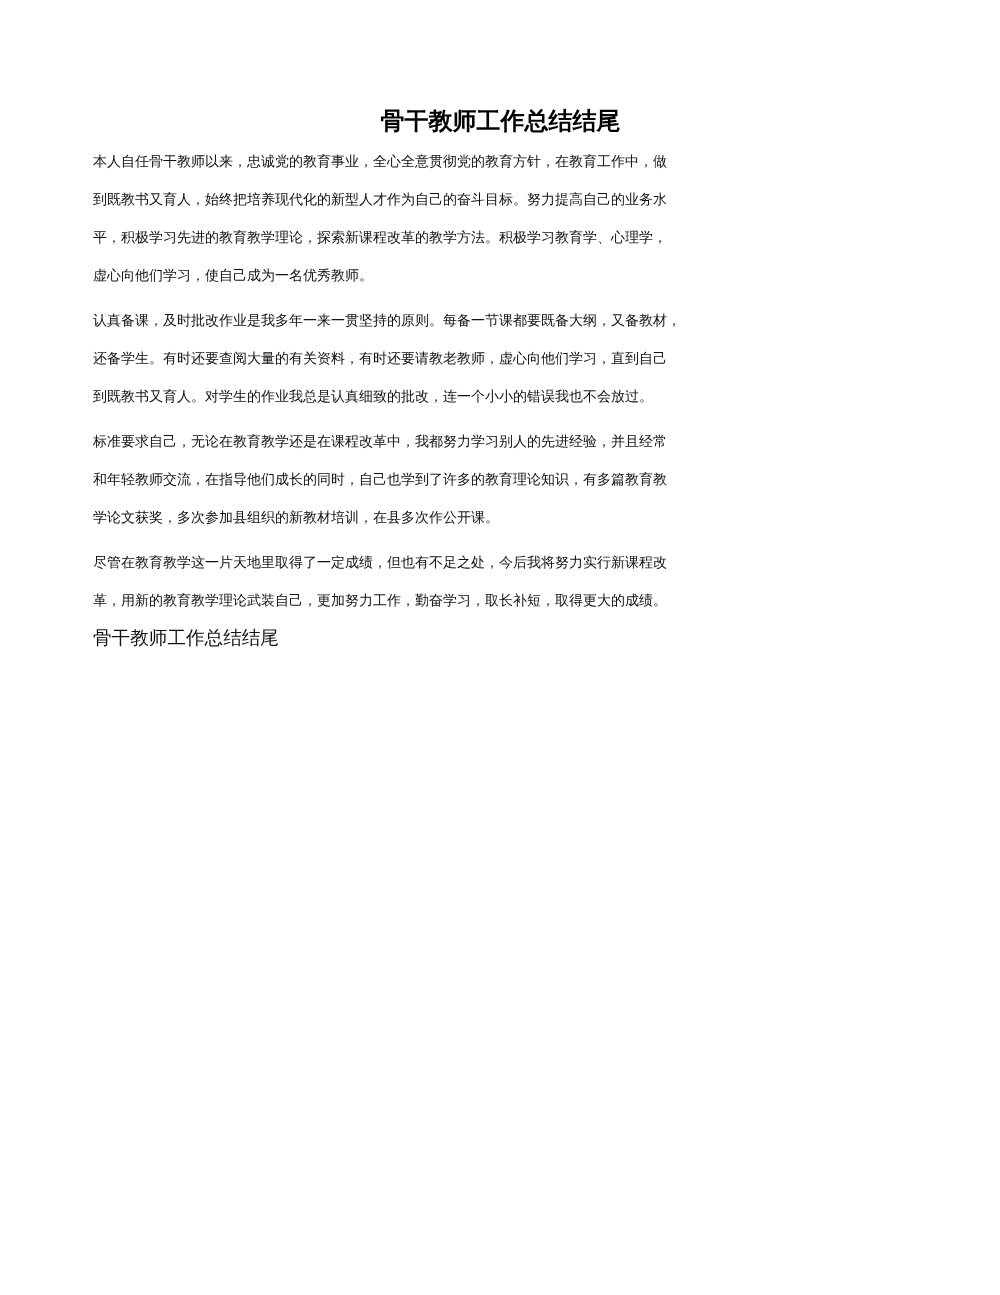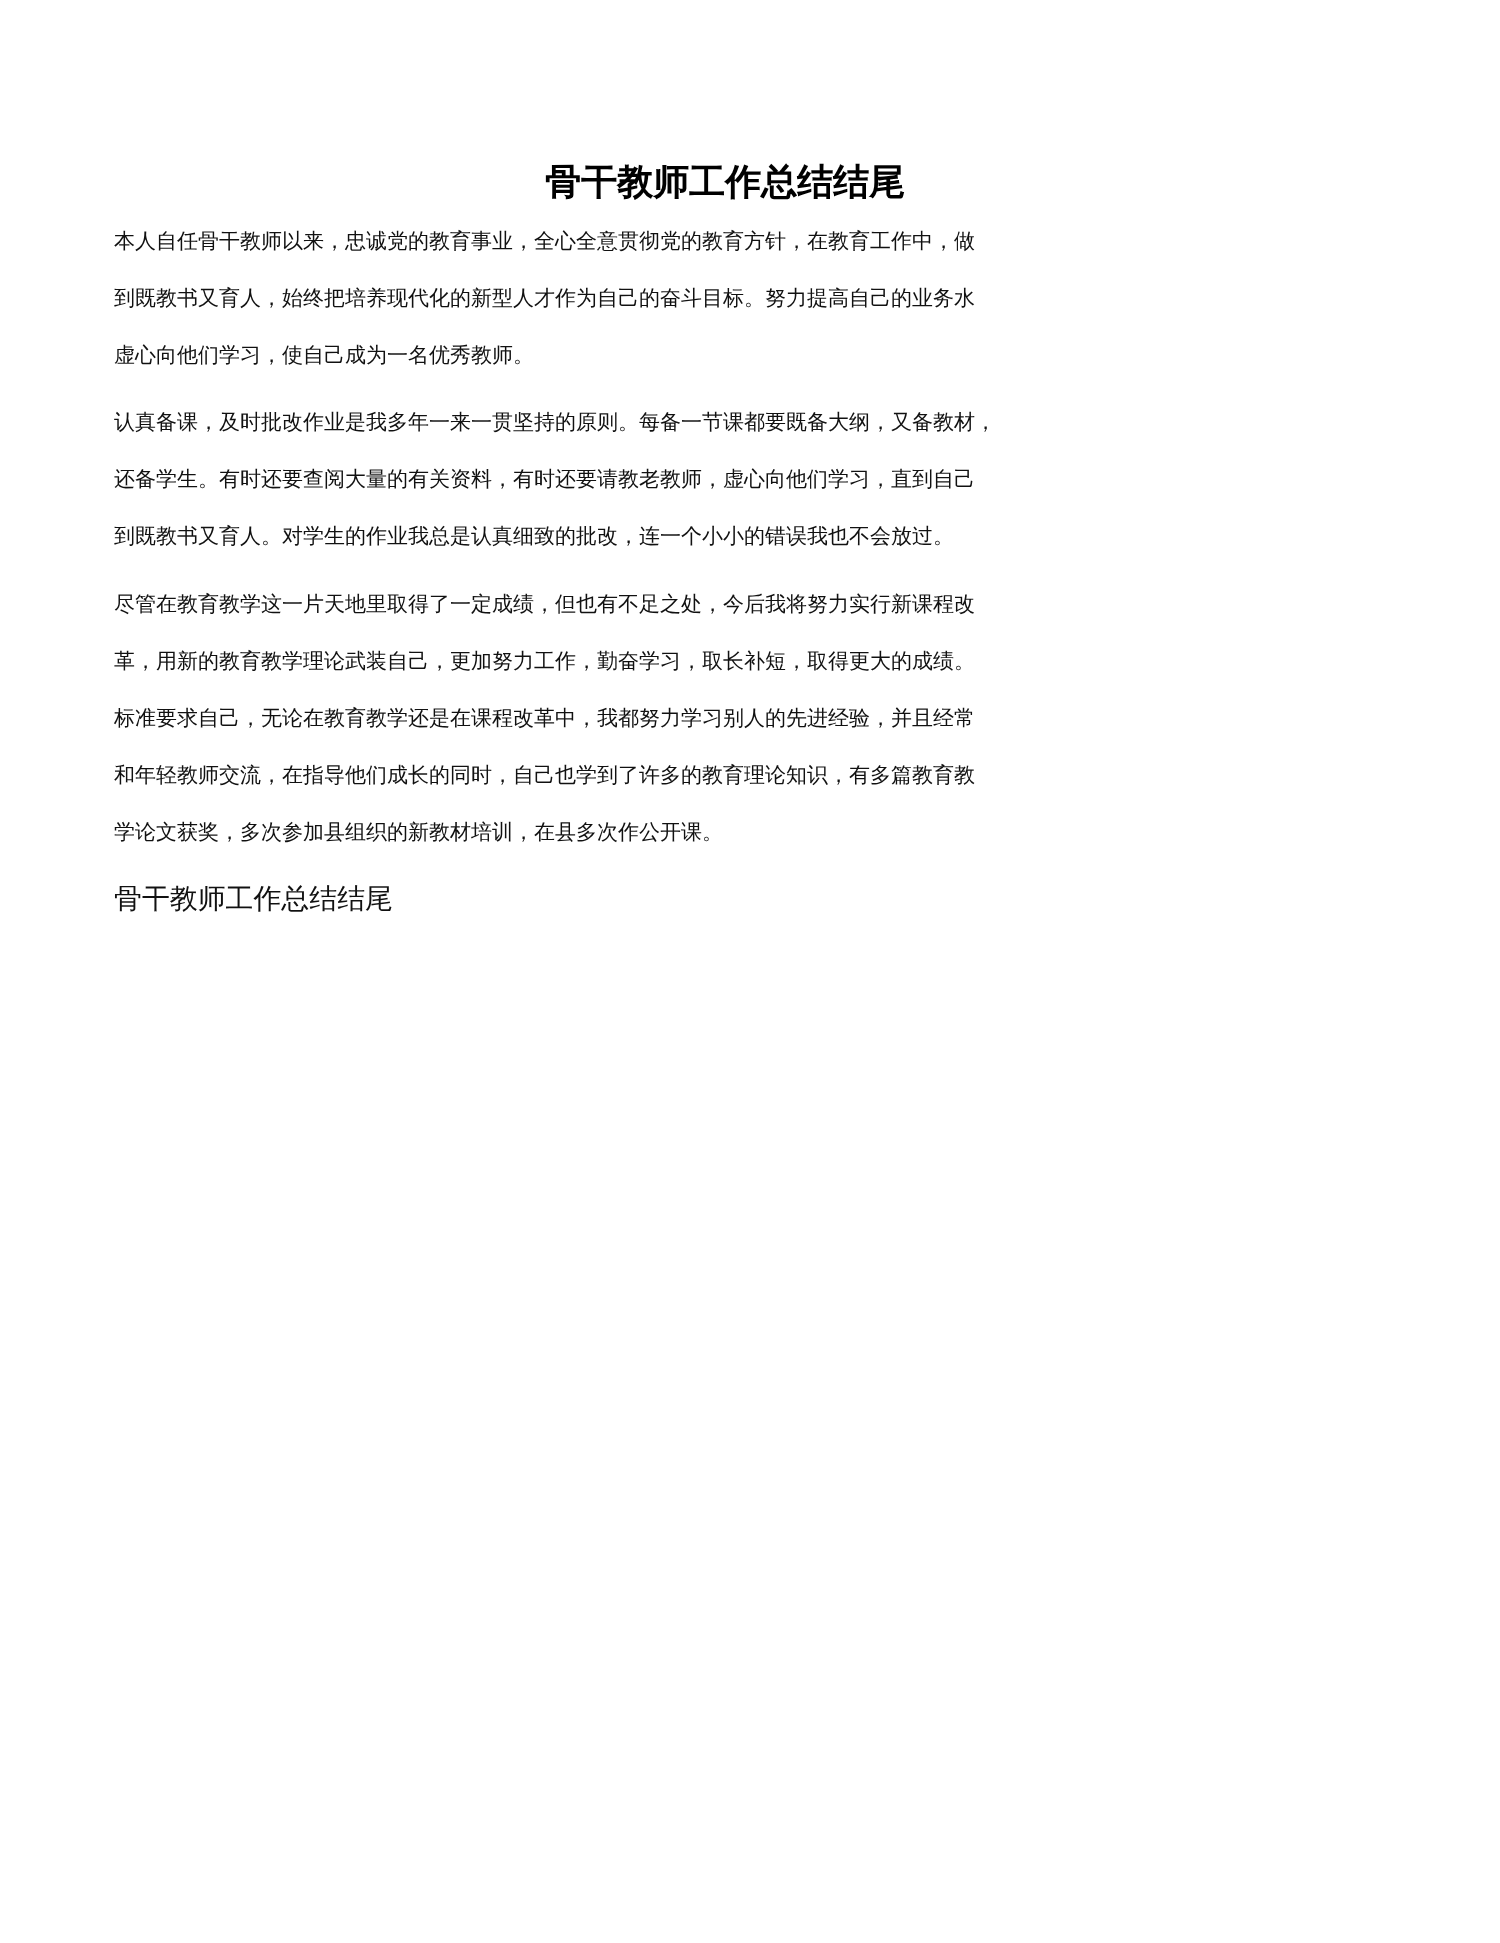--- a/index.html
+++ b/index.html
@@ -1,21 +1,21 @@
 <!DOCTYPE html>
 <html><head>
 <meta charset="utf-8">
 <style>
   html, body { margin: 0; padding: 0; background: #ffffff; }
   body {
     width: 1000px; height: 1295px; position: relative; overflow: hidden;
     font-family: "DejaVu Serif", "Liberation Serif", serif;
     color: #111111;
   }
-  .page { position: absolute; left: 76px; top: 100px; width: 815px; }
+  .page { position: absolute; left: 93px; top: 100px; width: 815px; }
   .title {
     text-align: center; font-size: 24px; font-weight: bold;
     line-height: 42px; height: 42px; margin: 0 0 0 0;
     color: #000000; letter-spacing: 0px;
   }
   .para {
     font-size: 14px; line-height: 38px; margin: 0 0 7px 0;
     text-align: justify; text-justify: inter-character;
     word-break: break-all;
   }
@@ -24,37 +24,38 @@
 </style>
 </head>
 <body>
 
 <div class="page">
   <div class="title">骨干教师工作总结结尾</div>
 
   <div class="para">
     <span class="line">本人自任骨干教师以来，忠诚党的教育事业，全心全意贯彻党的教育方针，在教育工作中，做</span>
     <span class="line">到既教书又育人，始终把培养现代化的新型人才作为自己的奋斗目标。努力提高自己的业务水</span>
+    <span class="line">平，积极学习先进的教育教学理论，探索新课程改革的教学方法。积极学习教育学、心理学，</span>
     <span class="line">虚心向他们学习，使自己成为一名优秀教师。</span>
   </div>
 
   <div class="para">
   </div>
 
   <div class="para">
     <span class="line">认真备课，及时批改作业是我多年一来一贯坚持的原则。每备一节课都要既备大纲，又备教材，</span>
     <span class="line">还备学生。有时还要查阅大量的有关资料，有时还要请教老教师，虚心向他们学习，直到自己</span>
     <span class="line">到既教书又育人。对学生的作业我总是认真细致的批改，连一个小小的错误我也不会放过。</span>
   </div>
 
-  <div class="para" style="margin-bottom:0;">
-    <span class="line">尽管在教育教学这一片天地里取得了一定成绩，但也有不足之处，今后我将努力实行新课程改</span>
-    <span class="line">革，用新的教育教学理论武装自己，更加努力工作，勤奋学习，取长补短，取得更大的成绩。</span>
-  </div>
-
   <div class="para">
     <span class="line">标准要求自己，无论在教育教学还是在课程改革中，我都努力学习别人的先进经验，并且经常</span>
     <span class="line">和年轻教师交流，在指导他们成长的同时，自己也学到了许多的教育理论知识，有多篇教育教</span>
     <span class="line">学论文获奖，多次参加县组织的新教材培训，在县多次作公开课。</span>
   </div>
 
+  <div class="para" style="margin-bottom:0;">
+    <span class="line">尽管在教育教学这一片天地里取得了一定成绩，但也有不足之处，今后我将努力实行新课程改</span>
+    <span class="line">革，用新的教育教学理论武装自己，更加努力工作，勤奋学习，取长补短，取得更大的成绩。</span>
+  </div>
+
   <div class="footer-line">骨干教师工作总结结尾</div>
 </div>
 
 </body></html>

